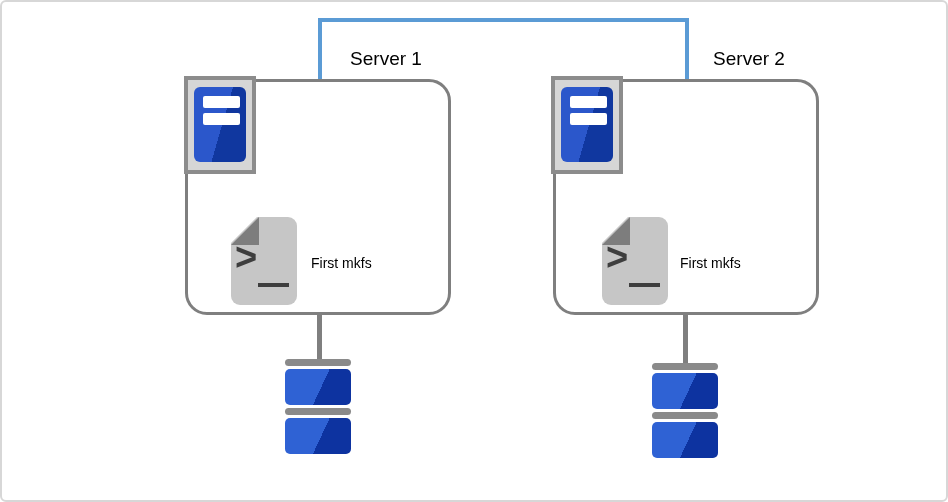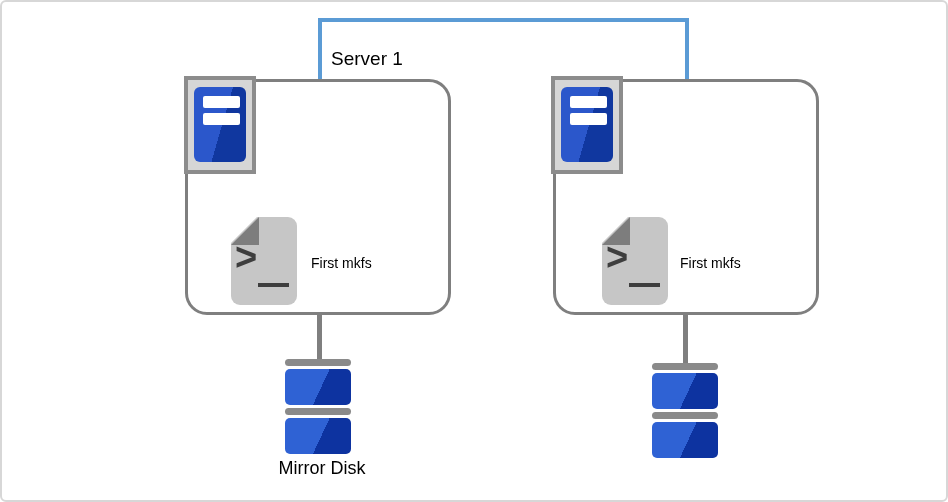--- a/index.html
+++ b/index.html
@@ -7,21 +7,21 @@
     position:relative;width:948px;height:502px;box-sizing:border-box;
     background:#fff;border:2px solid var(--frame-gray,#d7d7d7);border-radius:6px;
     font-family:"Liberation Sans",sans-serif;color:#000;overflow:hidden;
   }
   
   .link{position:absolute;background:var(--connector-blue,#5b9bd5);}
   .link-h{left:316px;top:16px;width:371px;height:4px;}
   .link-v1{left:316px;top:16px;width:4px;height:62px;}
   .link-v2{left:683px;top:16px;width:4px;height:62px;}
   
-  .server-label{position:absolute;top:46px;width:110px;text-align:left;font-size:19px;line-height:22px;}
+  .server-label{position:absolute;top:46px;width:110px;text-align:center;font-size:19px;line-height:22px;}
   .s1{left:329px;} .s2{left:692px;}
   
   .server-box{position:absolute;top:77px;width:266px;height:236px;box-sizing:border-box;
     border:3px solid var(--box-gray,#7f7f7f);border-radius:22px;background:#fff;}
   .box1{left:183px;} .box2{left:551px;}
   
   .server-icon{position:absolute;top:74px;width:72px;height:98px;box-sizing:border-box;
     border:4px solid var(--badge-border-gray,#8c8c8c);background:var(--badge-fill-gray,#d6d6d6);}
   .si1{left:182px;} .si2{left:549px;}
   .server-icon-body{position:absolute;left:6px;top:7px;right:6px;bottom:8px;border-radius:6px;
@@ -57,20 +57,21 @@
 </head>
 <body>
 
 <div class="canvas">
 
   <div class="link link-h"></div>
   <div class="link link-v1"></div>
   <div class="link link-v2"></div>
 
   <div class="server-label s1">Server 1</div>
+  <div class="server-label s2">Server 2</div>
 
   <div class="server-box box1"></div>
   <div class="server-box box2"></div>
 
   <div class="server-icon si1">
     <div class="server-icon-body">
       <div class="srv-bar b1"></div>
       <div class="srv-bar b2"></div>
     </div>
   </div>
@@ -106,15 +107,14 @@
     <div class="disk-cap"></div>
     <div class="disk-plate"></div>
   </div>
   <div class="disk d2">
     <div class="disk-cap"></div>
     <div class="disk-plate"></div>
     <div class="disk-cap"></div>
     <div class="disk-plate"></div>
   </div>
 
-  <div class="disk-label">Mirror Disk</div>
 
 </div>
 
 </body></html>

